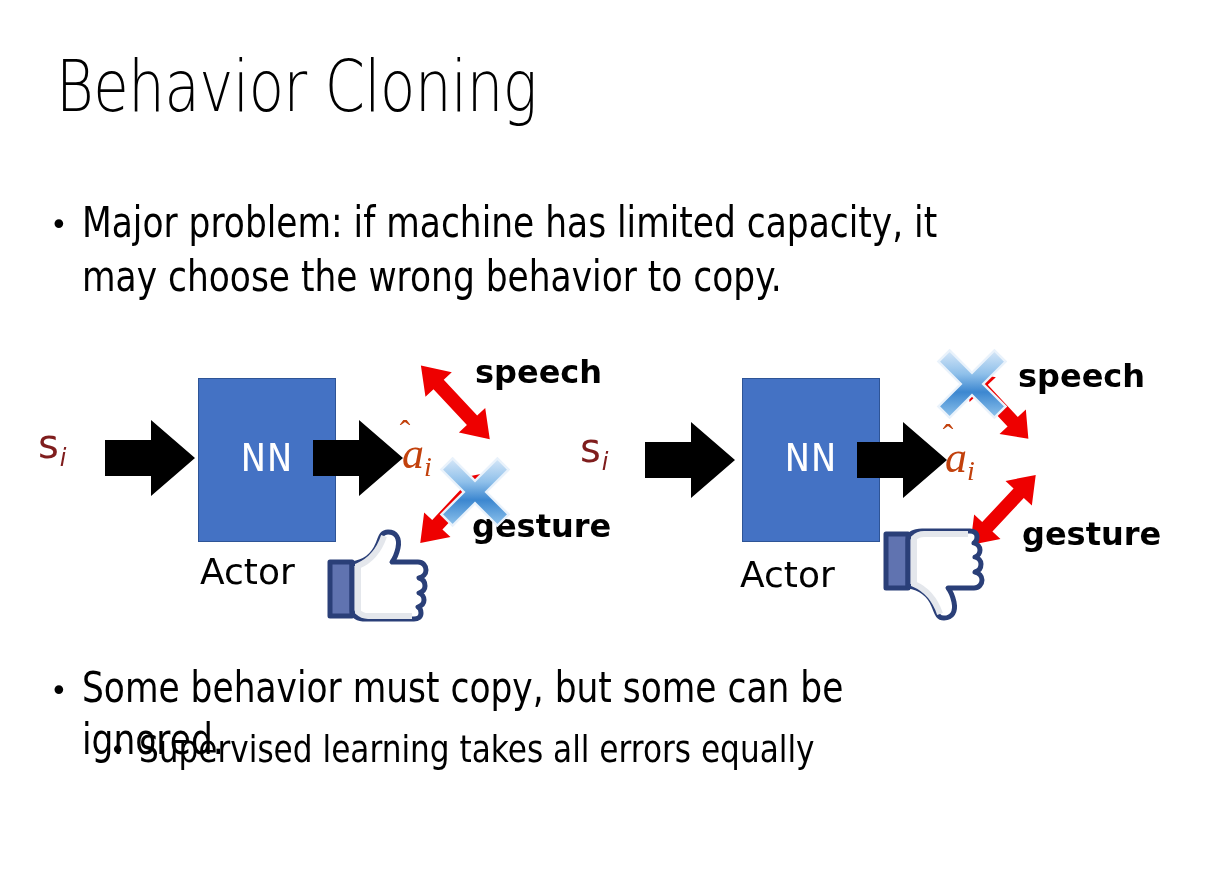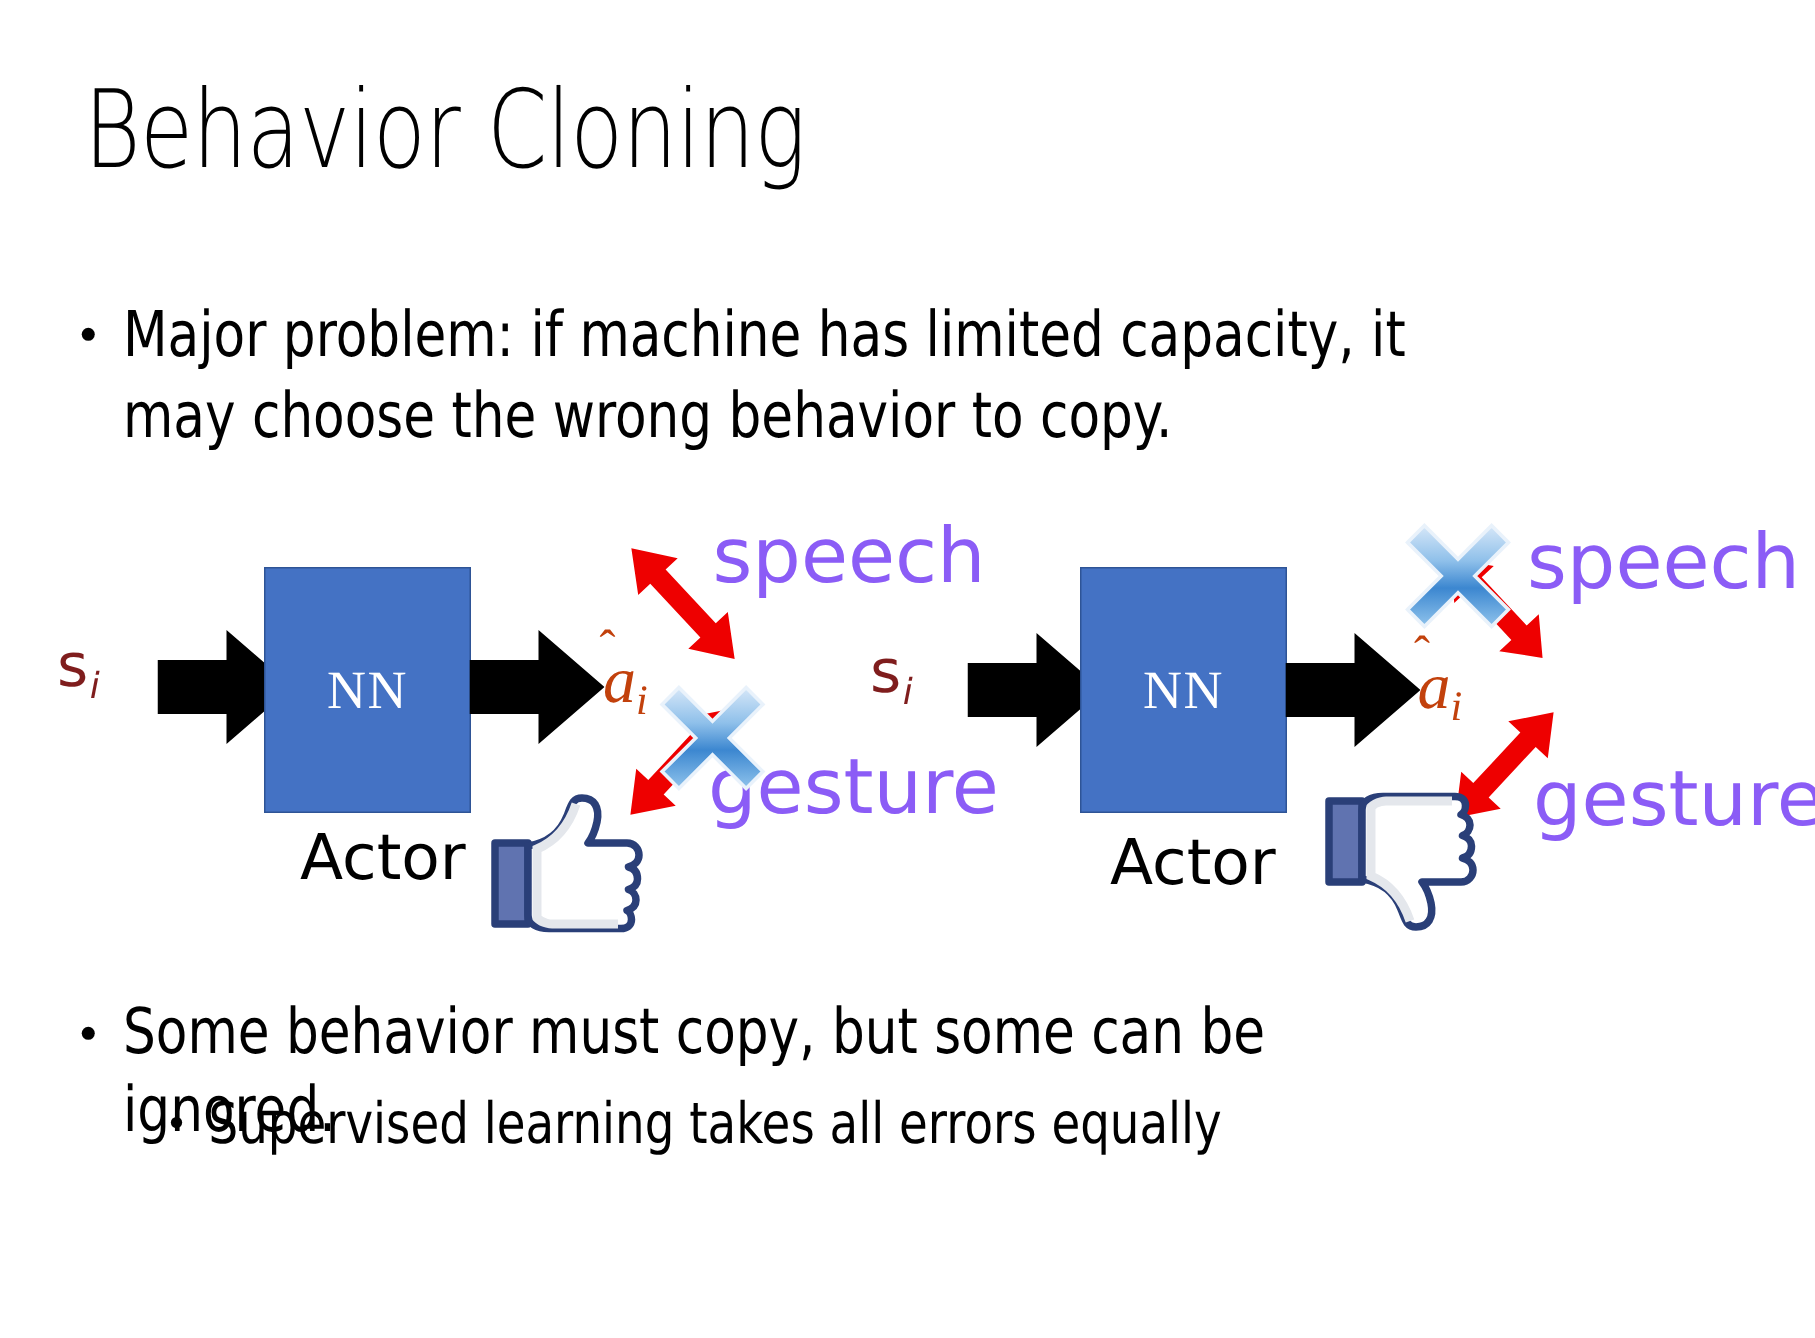--- a/index.html
+++ b/index.html
@@ -128,30 +128,31 @@
   }
 
   .nn-box {
     position: absolute;
     background: #4472C4;
     border: 1px solid #2E5496;
     display: flex;
     align-items: center;
     justify-content: center;
     color: #ffffff;
-    font-family: Liberation Serif, serif;
+    font-family: Liberation Mono, monospace;
     font-weight: 400;
+    font-size: 42px;
+    letter-spacing: 1px;
+    margin-left: 22px;
+  }
+
+  .actor-label {
+    position: absolute;
+    font-family: "DejaVu Sans", sans-serif;
     font-size: 36px;
-    letter-spacing: 1px;
-  }
-
-  .actor-label {
-    position: absolute;
-    font-family: "DejaVu Sans", sans-serif;
-    font-size: 42px;
     line-height: 34px;
     color: #000;
     white-space: nowrap;
   }
 
   .ahat {
     position: absolute;
     font-family: Liberation Serif, serif;
     font-style: italic;
     font-size: 44px;
@@ -162,24 +163,25 @@
   .ahat .sub-i {
     font-size: 28px;
     position: relative;
     top: 8px;
     left: 0px;
   }
 
   .out-label {
     position: absolute;
     font-family: "DejaVu Sans", sans-serif;
-    font-size: 51px;
+    font-size: 32px;
     line-height: 40px;
-    color: #8b5cf6;
-    white-space: nowrap;
+    color: #000000;
+    white-space: nowrap;
+    font-weight: bold;
   }
 
   .red-arrow { position: absolute; }
   .x-mark    { position: absolute; }
   .thumb     { position: absolute; }
 </style>
 </head>
 <body>
 
 <div id="slide">

